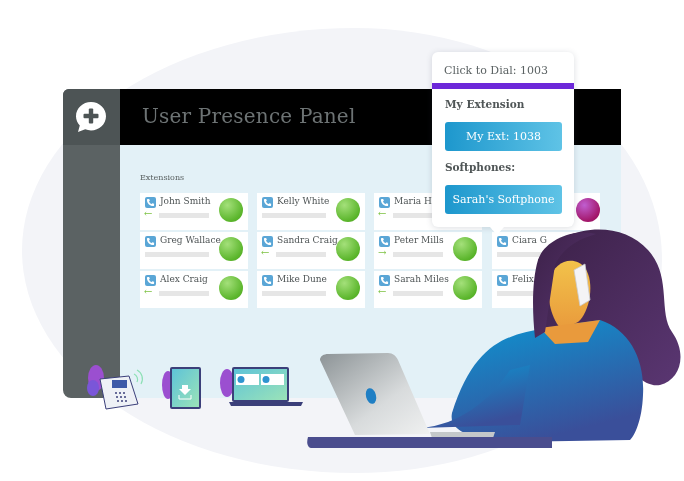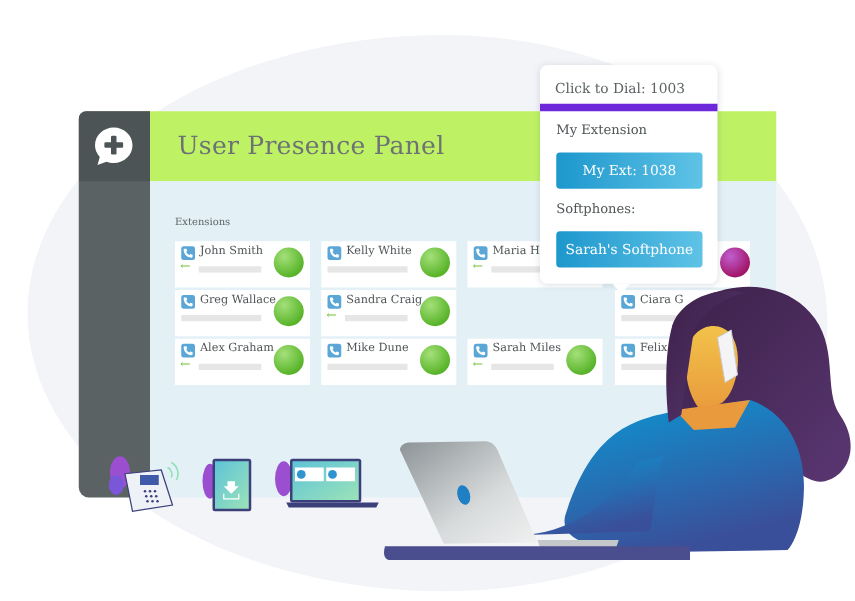--- a/index.html
+++ b/index.html
@@ -14,21 +14,21 @@
   
   .panel { position: absolute; left: 63px; top: 89px; width: 558px; height: 309px; }
   .sidebar {
     position: absolute; left: 0; top: 0; width: 57px; height: 309px;
     background: #5b6263; border-radius: 6px 0 0 8px; overflow: hidden;
   }
   .sidebar-top { position: absolute; left: 0; top: 0; width: 57px; height: 56px; background: #4d5455; }
   .add-chat-icon { position: absolute; left: 11px; top: 11px; width: 34px; height: 34px; }
 
   .panel-header {
-    position: absolute; left: 57px; top: 0; width: 501px; height: 56px; background: #bef264;
+    position: absolute; left: 57px; top: 0; width: 501px; height: 56px; background: #000000;
   }
   .panel-title {
     position: absolute; left: 22px; top: 15px; font-size: 20px; color: #6d7374;
     font-family: "DejaVu Serif", serif; font-weight: normal; letter-spacing: 0.2px;
   }
   .panel-body {
     position: absolute; left: 57px; top: 56px; width: 501px; height: 253px; background: #e3f1f7;
   }
   .section-label {
     position: absolute; left: 20px; top: 28px; font-size: 8px; color: #5b6263;
@@ -71,21 +71,21 @@
     content: ""; position: absolute; left: 58px; bottom: -8px;
     border-left: 7px solid transparent; border-right: 7px solid transparent;
     border-top: 8px solid #ffffff;
   }
   .popover-title {
     position: absolute; left: 0; top: 0; width: 142px; height: 37px;
     border-bottom: 6px solid #6d28d9; font-size: 11px; color: #5b6263;
     padding: 12px 0 0 12px;
   }
   .popover-label {
-    position: absolute; left: 13px; font-size: 10.5px; color: #4f5556; font-weight: normal;
+    position: absolute; left: 13px; font-size: 10.5px; color: #4f5556; font-weight: bold;
   }
   .popover-btn {
     position: absolute; left: 13px; width: 117px; height: 29px; border-radius: 3px;
     background: linear-gradient(90deg, #1d97cd, #5fc3e6); color: #ffffff;
     font-size: 11px; line-height: 29px; border: none;
     font-family: "DejaVu Serif", serif; cursor: pointer;
   }
 
   
   .device { position: absolute; }
@@ -164,37 +164,48 @@
       <span class="phone-icon">
           <svg width="9" height="9" viewBox="0 0 10 10">
             <path d="M2 1 L3.5 1 L4.3 3 L3.3 3.8 C3.8 5 4.9 6.2 6.2 6.7 L7 5.7 L9 6.5 L9 8 C9 8.6 8.6 9 8 9 C4.1 9 1 5.9 1 2 C1 1.4 1.4 1 2 1 Z" fill="#fff"></path>
           </svg>
         </span>
       <span class="name">Sandra Craig</span>
       <span class="arrow">←</span>
       <span class="bar"></span>
       <span class="status"></span>
     </div>
+    <div class="card" style="left:254px;top:87px;">
+      <span class="phone-icon">
+          <svg width="9" height="9" viewBox="0 0 10 10">
+            <path d="M2 1 L3.5 1 L4.3 3 L3.3 3.8 C3.8 5 4.9 6.2 6.2 6.7 L7 5.7 L9 6.5 L9 8 C9 8.6 8.6 9 8 9 C4.1 9 1 5.9 1 2 C1 1.4 1.4 1 2 1 Z" fill="#fff"></path>
+          </svg>
+        </span>
+      <span class="name">Peter Mills</span>
+      <span class="arrow">→</span>
+      <span class="bar"></span>
+      <span class="status"></span>
+    </div>
     <div class="card" style="left:372px;top:87px;">
       <span class="phone-icon">
           <svg width="9" height="9" viewBox="0 0 10 10">
             <path d="M2 1 L3.5 1 L4.3 3 L3.3 3.8 C3.8 5 4.9 6.2 6.2 6.7 L7 5.7 L9 6.5 L9 8 C9 8.6 8.6 9 8 9 C4.1 9 1 5.9 1 2 C1 1.4 1.4 1 2 1 Z" fill="#fff"></path>
           </svg>
         </span>
       <span class="name">Ciara G</span>
       <span class="bar full"></span>
     </div>
 
     <div class="card" style="left:20px;top:126px;">
       <span class="phone-icon">
           <svg width="9" height="9" viewBox="0 0 10 10">
             <path d="M2 1 L3.5 1 L4.3 3 L3.3 3.8 C3.8 5 4.9 6.2 6.2 6.7 L7 5.7 L9 6.5 L9 8 C9 8.6 8.6 9 8 9 C4.1 9 1 5.9 1 2 C1 1.4 1.4 1 2 1 Z" fill="#fff"></path>
           </svg>
         </span>
-      <span class="name">Alex Graham</span>
+      <span class="name">Alex Craig</span>
       <span class="arrow">←</span>
       <span class="bar"></span>
       <span class="status"></span>
     </div>
     <div class="card" style="left:137px;top:126px;">
       <span class="phone-icon">
           <svg width="9" height="9" viewBox="0 0 10 10">
             <path d="M2 1 L3.5 1 L4.3 3 L3.3 3.8 C3.8 5 4.9 6.2 6.2 6.7 L7 5.7 L9 6.5 L9 8 C9 8.6 8.6 9 8 9 C4.1 9 1 5.9 1 2 C1 1.4 1.4 1 2 1 Z" fill="#fff"></path>
           </svg>
         </span>

